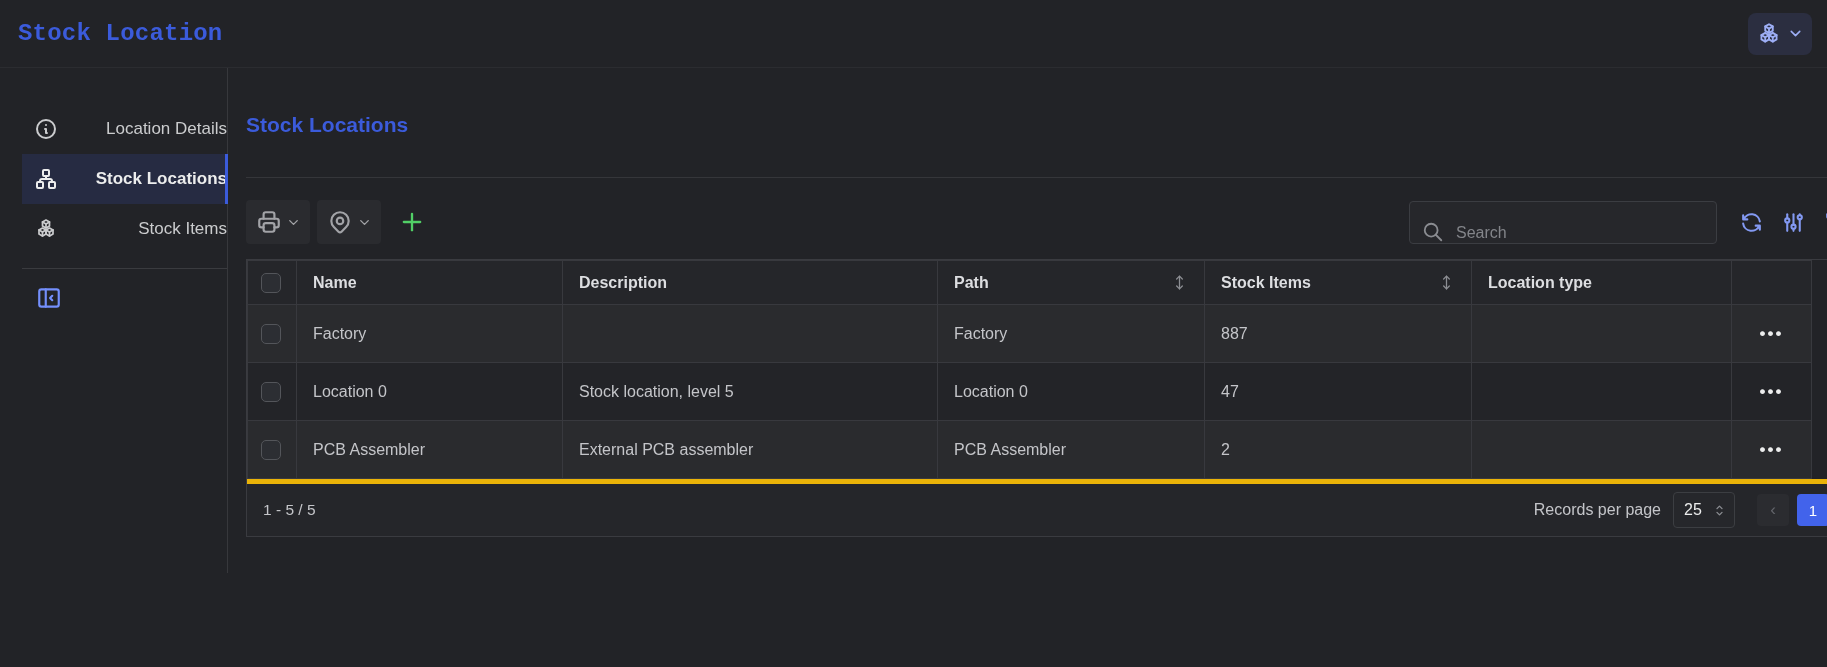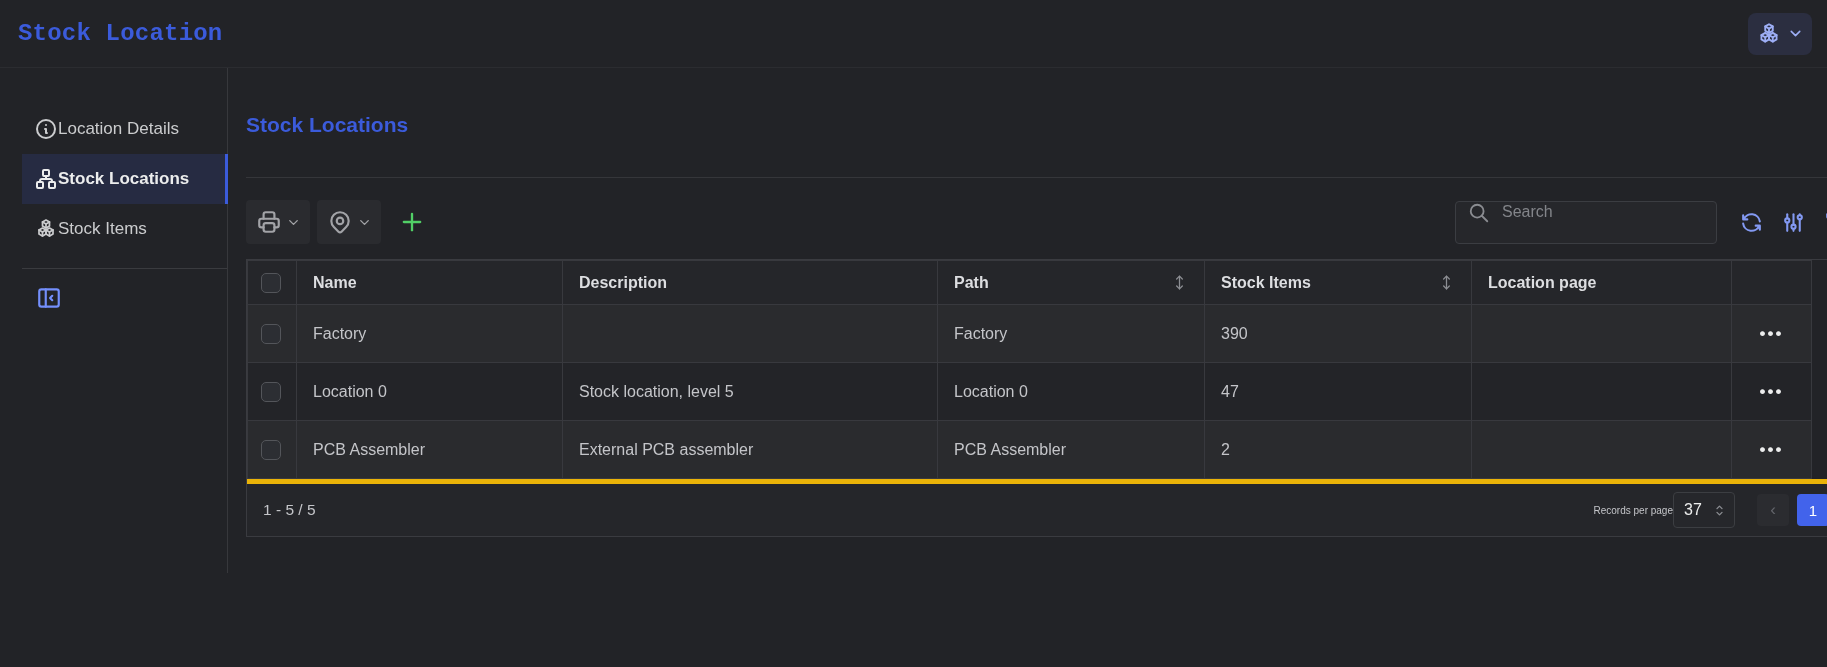--- a/index.html
+++ b/index.html
@@ -19,21 +19,21 @@
   .topbar-btn { width:64px; height:42px; background:#2b2e40; border:none; border-radius:8px;
                 display:flex; align-items:center; justify-content:center; gap:5px;
                 color:#9daef5; cursor:pointer; }
   .topbar-btn .main-ic { width:26px; height:26px; }
   .topbar-btn .chev { width:17px; height:17px; }
 
   
   .shell { display:flex; height:599px; }
   .sidebar { width:228px; flex:none; border-right:1px solid #37383c; height:505px; padding-top:36px; }
   .side-item { height:50px; margin-left:22px; display:flex; align-items:center; 
-               padding-left:12px; color:#cbccce; font-size:17px; position:relative; cursor:pointer; }
+               padding-left:12px; color:#cbccce; font-size:17px; position:relative; cursor:pointer;justify-content:space-between; }
   .side-item svg { width:24px; height:24px; flex:none; }
   .side-item.active { background:#262b42; color:#eceded; font-weight:600; }
   .side-item.active::after { content:""; position:absolute; right:-1px; top:0; bottom:0; width:3px; background:#3b5bdb; }
   .side-divider { border:none; border-top:1px solid #3a3b3f; margin:14px 0 16px 22px; }
   .collapse-btn { margin-left:36px; background:none; border:none; padding:0; color:#748ffc; cursor:pointer; }
   .collapse-btn svg { width:26px; height:26px; }
 
   
   .main { flex:1; padding:0 15px 0 18px; }
   .main-heading { color:#3b5bdb; font-size:21px; font-weight:bold; margin:42px 0 0 0; line-height:30px; }
@@ -42,22 +42,22 @@
   .toolbar { margin-top:22px; display:flex; align-items:center; }
   .tool-btn { height:44px; width:64px; background:#2a2b2f; border:none; border-radius:4px;
               display:flex; align-items:center; justify-content:center; gap:4px;
               color:#a2a3a7; margin-right:7px; cursor:pointer; }
   .tool-btn .main-ic { width:26px; height:26px; }
   .tool-btn .chev { width:15px; height:15px; }
   .add-btn { background:none; border:none; color:#51cf66; margin-left:10px; padding:0; cursor:pointer; }
   .add-btn svg { width:28px; height:28px; }
 
   .toolbar-right { margin-left:auto; display:flex; align-items:center; gap:17px; }
-  .searchbox { width:262px; height:43px; background:#26272b; border:1px solid #3b3d42; border-radius:4px;
-               display:flex; align-items:flex-start; padding:0 12px; gap:10px; margin-right:5px; }
+  .searchbox { width:308px; height:43px; background:#26272b; border:1px solid #3b3d42; border-radius:4px;
+               display:flex; align-items:flex-end; padding:0 12px; gap:10px; margin-right:5px; }
   .searchbox svg { width:22px; height:22px; color:#8a8c91; flex:none; }
   .searchbox input { background:transparent; border:none; outline:none; color:#c4c5c9;
                      font-size:16px; width:100%; font-family:inherit; }
   .searchbox input::placeholder { color:#83858a; }
   .icon-btn { background:none; border:none; padding:0; color:#8399f2; cursor:pointer; display:flex; }
   .icon-btn svg { width:25px; height:25px; }
 
   
   .table-wrap { margin-top:15px; width:1644px; border:1px solid #3a3b40; }
   table { border-collapse:collapse; table-layout:fixed; width:1564px; }
@@ -71,21 +71,21 @@
   .cb-cell { padding:0 0 0 13px; }
   .checkbox { width:20px; height:20px; border-radius:5px; background:#2c2e33; border:1px solid #53555a; cursor:pointer; }
   .ellipsis-cell { text-align:center; color:#eceded; font-size:17px; font-weight:bold;
                    letter-spacing:2px; cursor:pointer; padding:0 8px; }
 
   
   .table-footer { height:57px; border-top:5px solid #eab308; background:#25262a;
                   display:flex; align-items:center; padding:0 20px 0 16px; }
   .footer-range { font-size:15.5px; color:#c4c5c9; }
   .footer-right { margin-left:auto; display:flex; align-items:center; }
-  .rpp-label { font-size:10px; color:#c4c5c9; }
+  .rpp-label { font-size:16px; color:#c4c5c9; margin-right:12px; }
   .rpp-select { width:62px; height:36px; background:#26272b; border:1px solid #3c3e42; border-radius:4px;
                 display:flex; align-items:center; justify-content:space-between;
                 padding:0 7px 0 10px; color:#eceded; font-size:16px; cursor:pointer; margin-right:14px; }
   .rpp-select svg { width:15px; height:15px; color:#8a8c91; }
   .page-btn { width:32px; height:32px; border-radius:4px; border:none; margin-left:8px;
               display:flex; align-items:center; justify-content:center; font-size:17px;
               font-family:inherit; cursor:pointer; }
   .page-btn.nav { background:#2b2c30; color:#63656b; }
   .page-btn.current { background:#4263eb; color:#ffffff; font-size:15px; }
 </style>
@@ -312,35 +312,35 @@
             <th>
                 <div class="th-flex">
                   <span>Stock Items</span>
               <svg class="sort-ic">
                     <use href="#i-sort"></use>
                   </svg>
                 </div>
               </th>
             <th>
                 <div class="th-flex">
-                  <span>Location page</span>
+                  <span>Location type</span>
                 </div>
               </th>
             <th></th>
           </tr>
         </thead>
         <tbody>
           <tr>
             <td class="cb-cell">
                 <div class="checkbox"></div>
               </td>
             <td>Factory</td>
             <td></td>
             <td>Factory</td>
-            <td>390</td>
+            <td>887</td>
             <td></td>
             <td class="ellipsis-cell">•••</td>
           </tr>
           <tr>
             <td class="cb-cell">
                 <div class="checkbox"></div>
               </td>
             <td>Location 0</td>
             <td>Stock location, level 5</td>
             <td>Location 0</td>
@@ -360,21 +360,21 @@
             <td class="ellipsis-cell">•••</td>
           </tr>
         </tbody>
       </table>
 
       <div class="table-footer">
         <span class="footer-range">1 - 5 / 5</span>
         <div class="footer-right">
           <span class="rpp-label">Records per page</span>
           <div class="rpp-select">
-            <span>37</span>
+            <span>25</span>
             <svg>
                 <use href="#i-selector"></use>
               </svg>
           </div>
           <button class="page-btn nav">‹</button>
           <button class="page-btn current">1</button>
           <button class="page-btn nav">›</button>
         </div>
       </div>
     </div>

